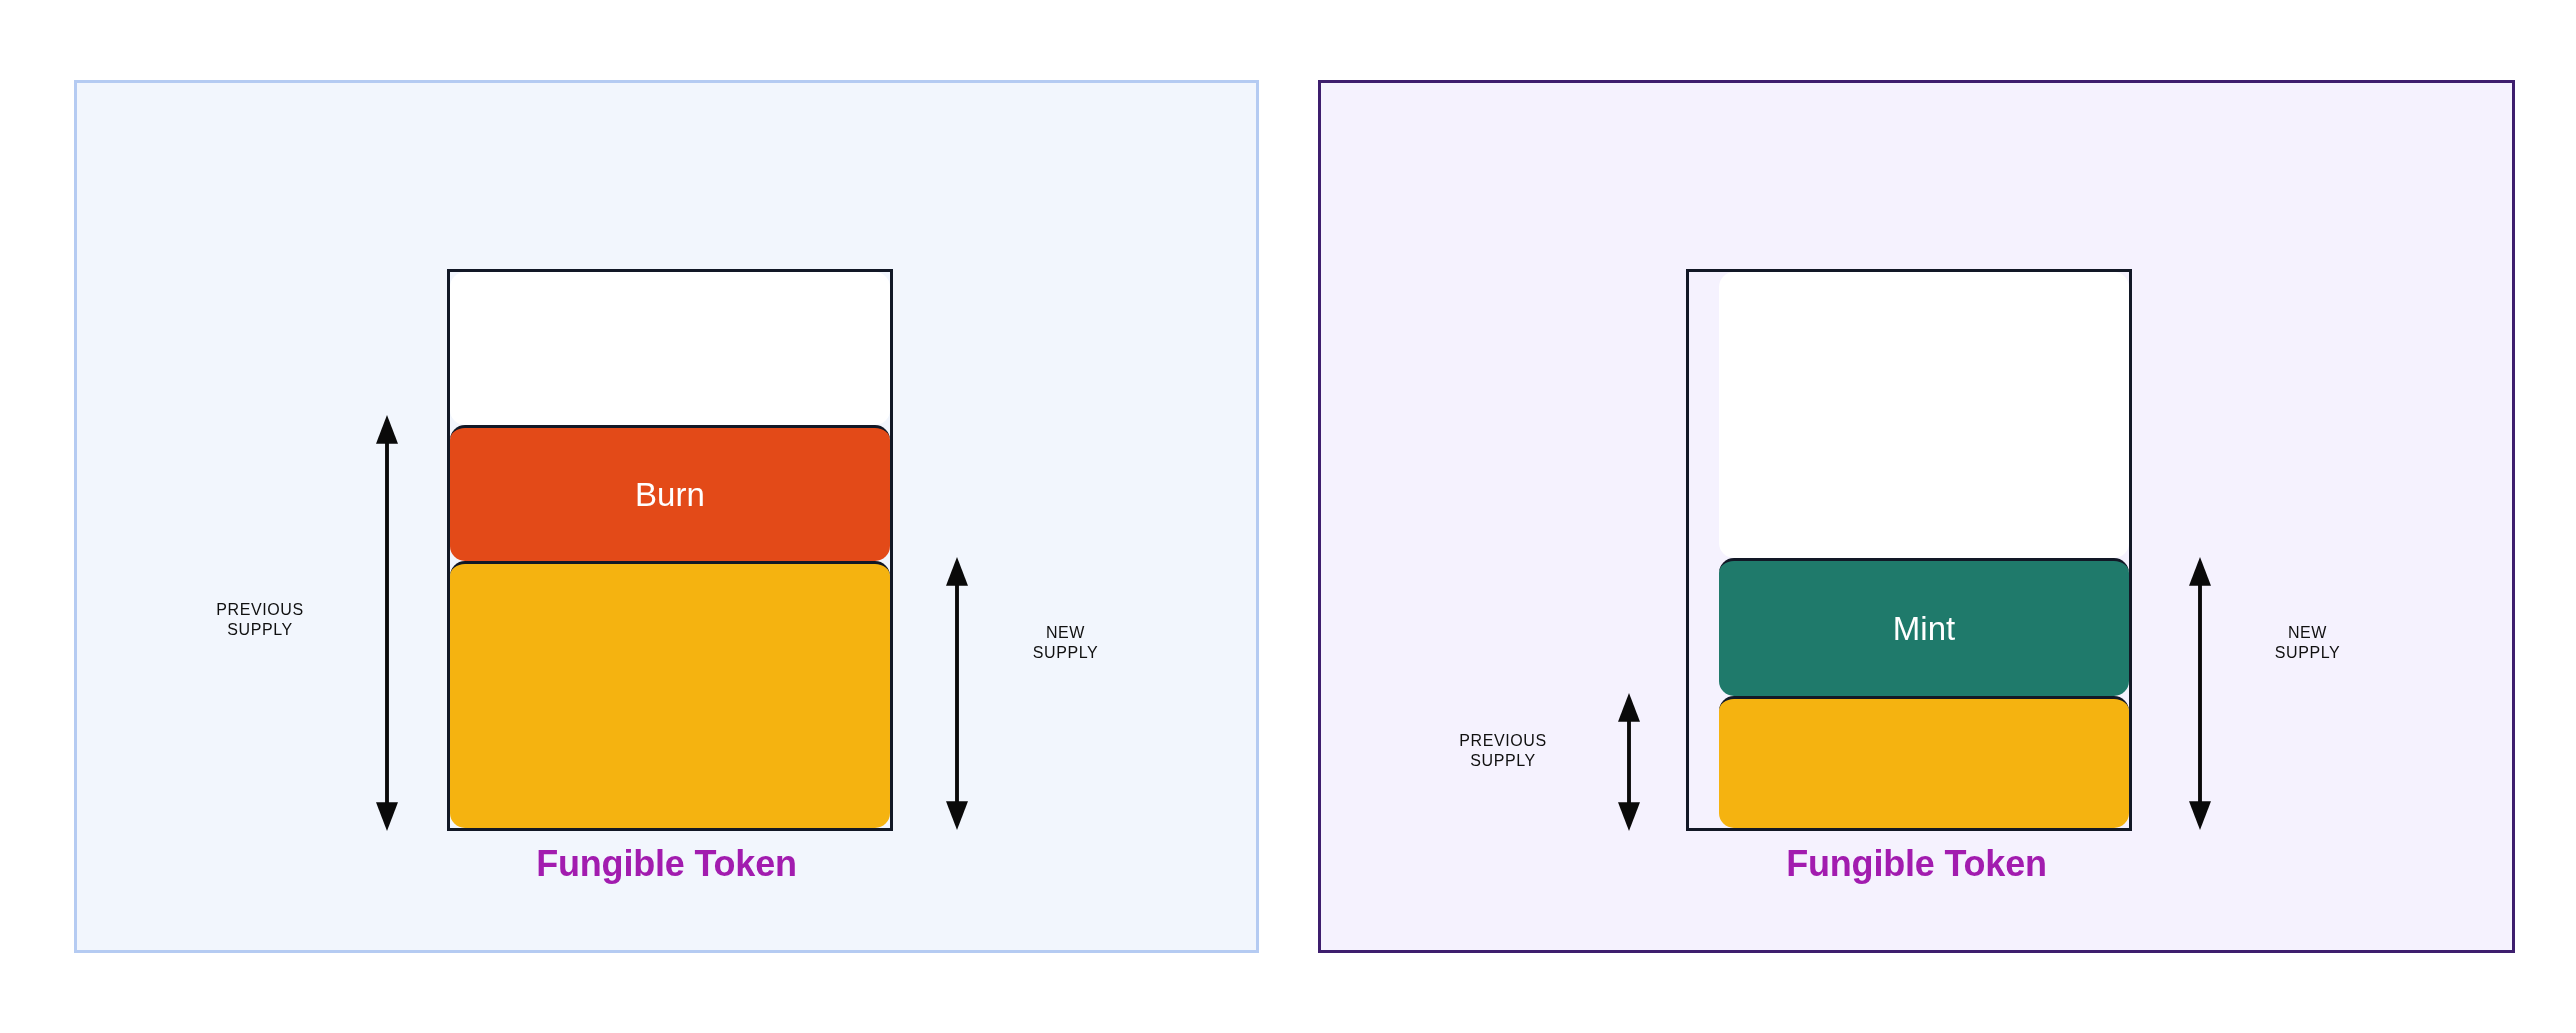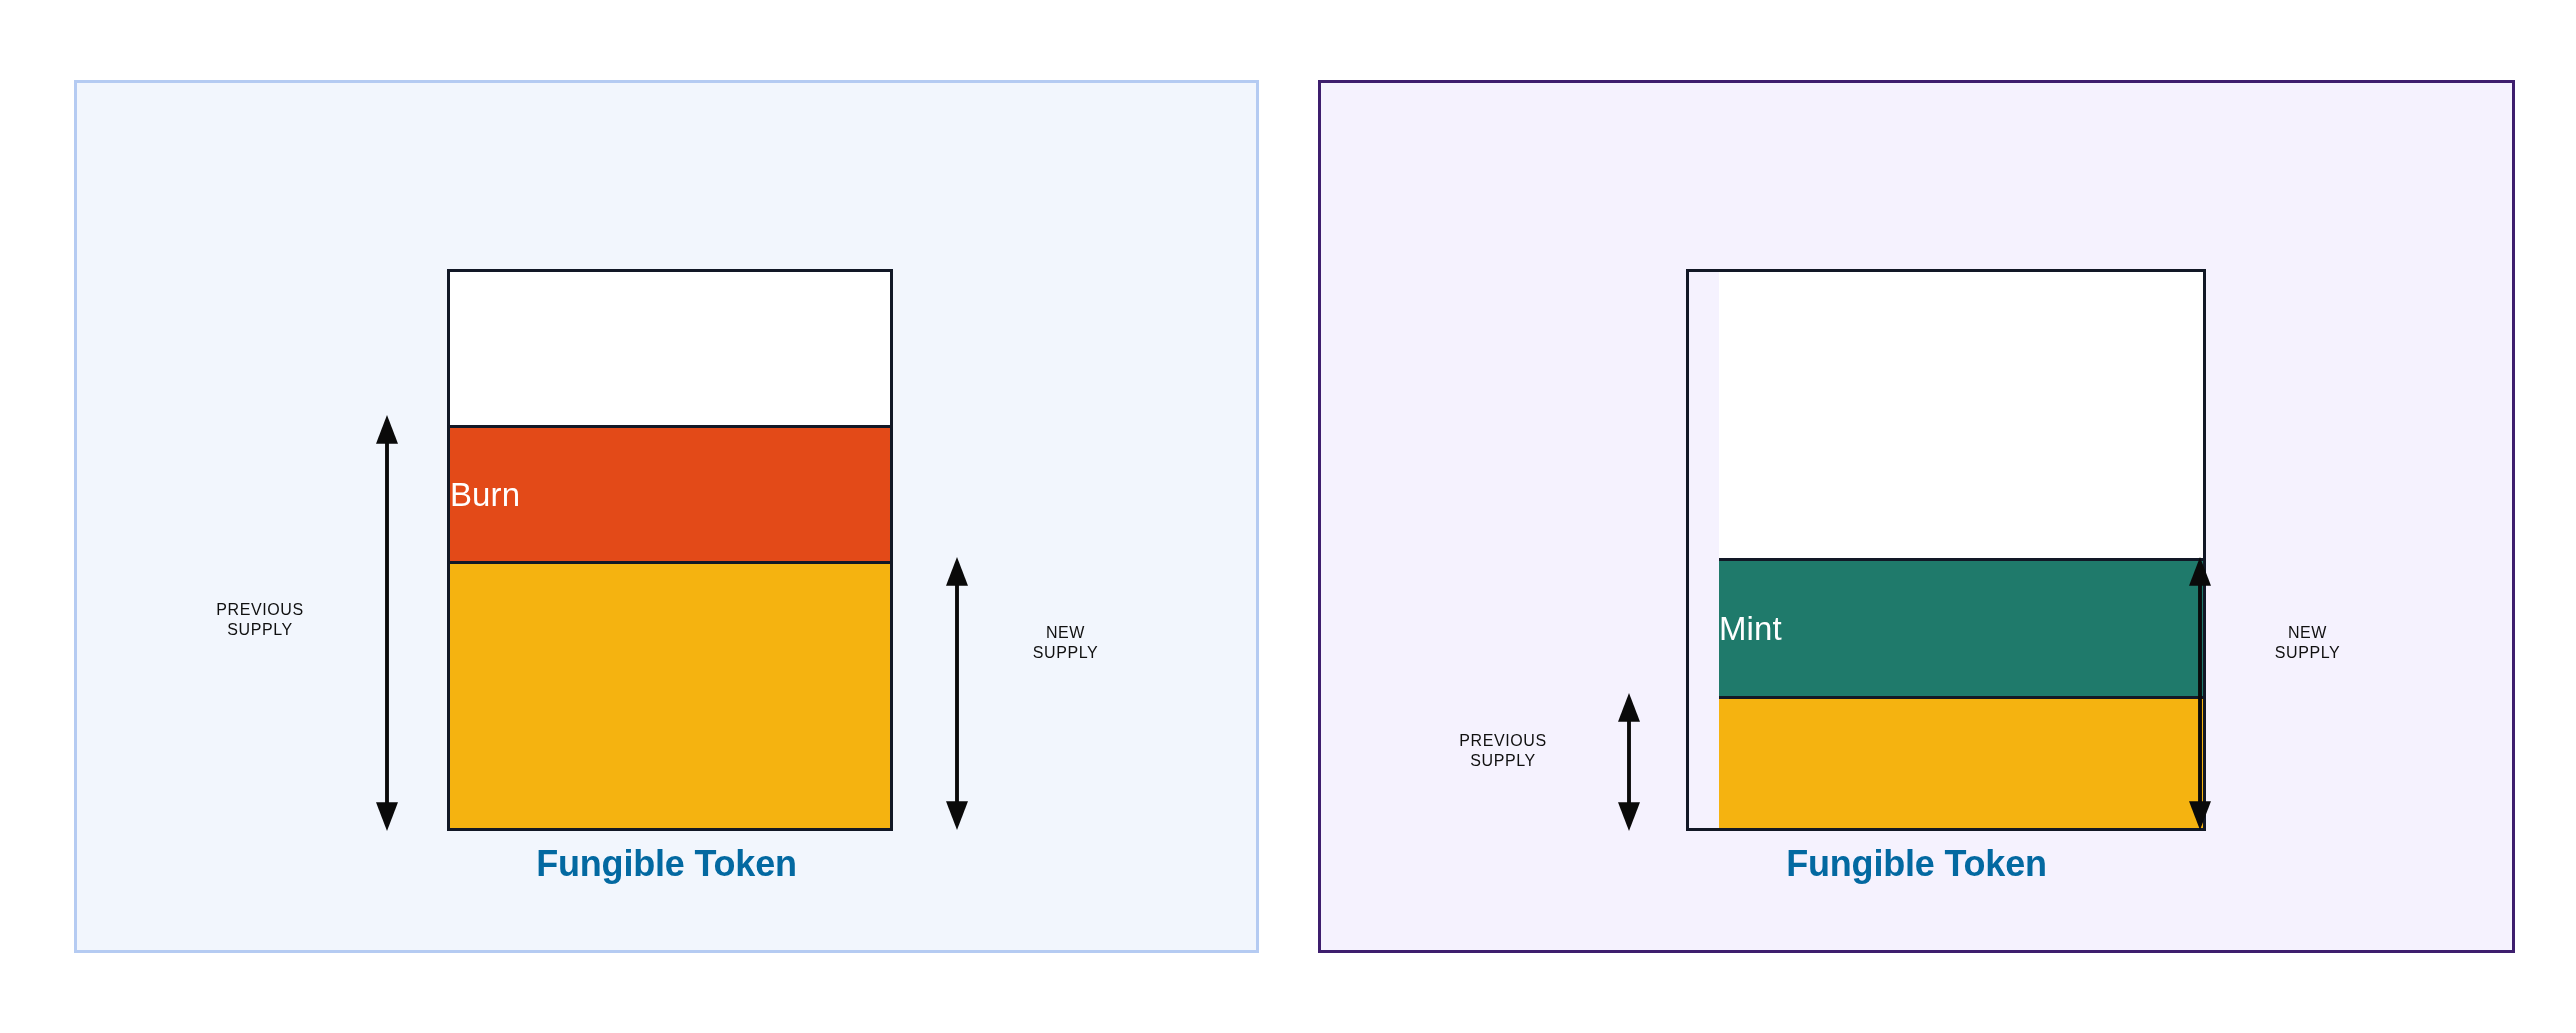--- a/index.html
+++ b/index.html
@@ -36,39 +36,40 @@
     white-space:nowrap;
   }
   .panel-footer{
     position:absolute;
     left:0;right:0;
     bottom:65px;
     text-align:center;
     font-size:36px;
     font-weight:700;
     letter-spacing:-0.2px;
-    color:#0369a1;
+    color:#a21caf;
     white-space:nowrap;
   }
   
   .bar{
     position:absolute;
     box-sizing:border-box;
     border:3.3px solid #121826;
     display:flex;
     flex-direction:column;
   }
   #source-bar{ left:370px; top:186px; width:446px; height:562px; }
-  #destination-bar{ left:365px; top:186px; width:520px; height:562px;padding-left:30px; }
+  #destination-bar{ left:365px; top:186px; width:446px; height:562px;padding-left:30px; }
   .seg{
     position:relative;
     display:flex;
     align-items:center;
-    justify-content:flex-start;
+    justify-content:center;
     box-sizing:border-box;
+    border-radius:15px;
   }
   .seg + .seg{ border-top:3.3px solid #121826; }
   .seg-label{
     font-size:33px;
     font-weight:400;
     color:#ffffff;
     letter-spacing:0.1px;
     line-height:1;
   }
   

